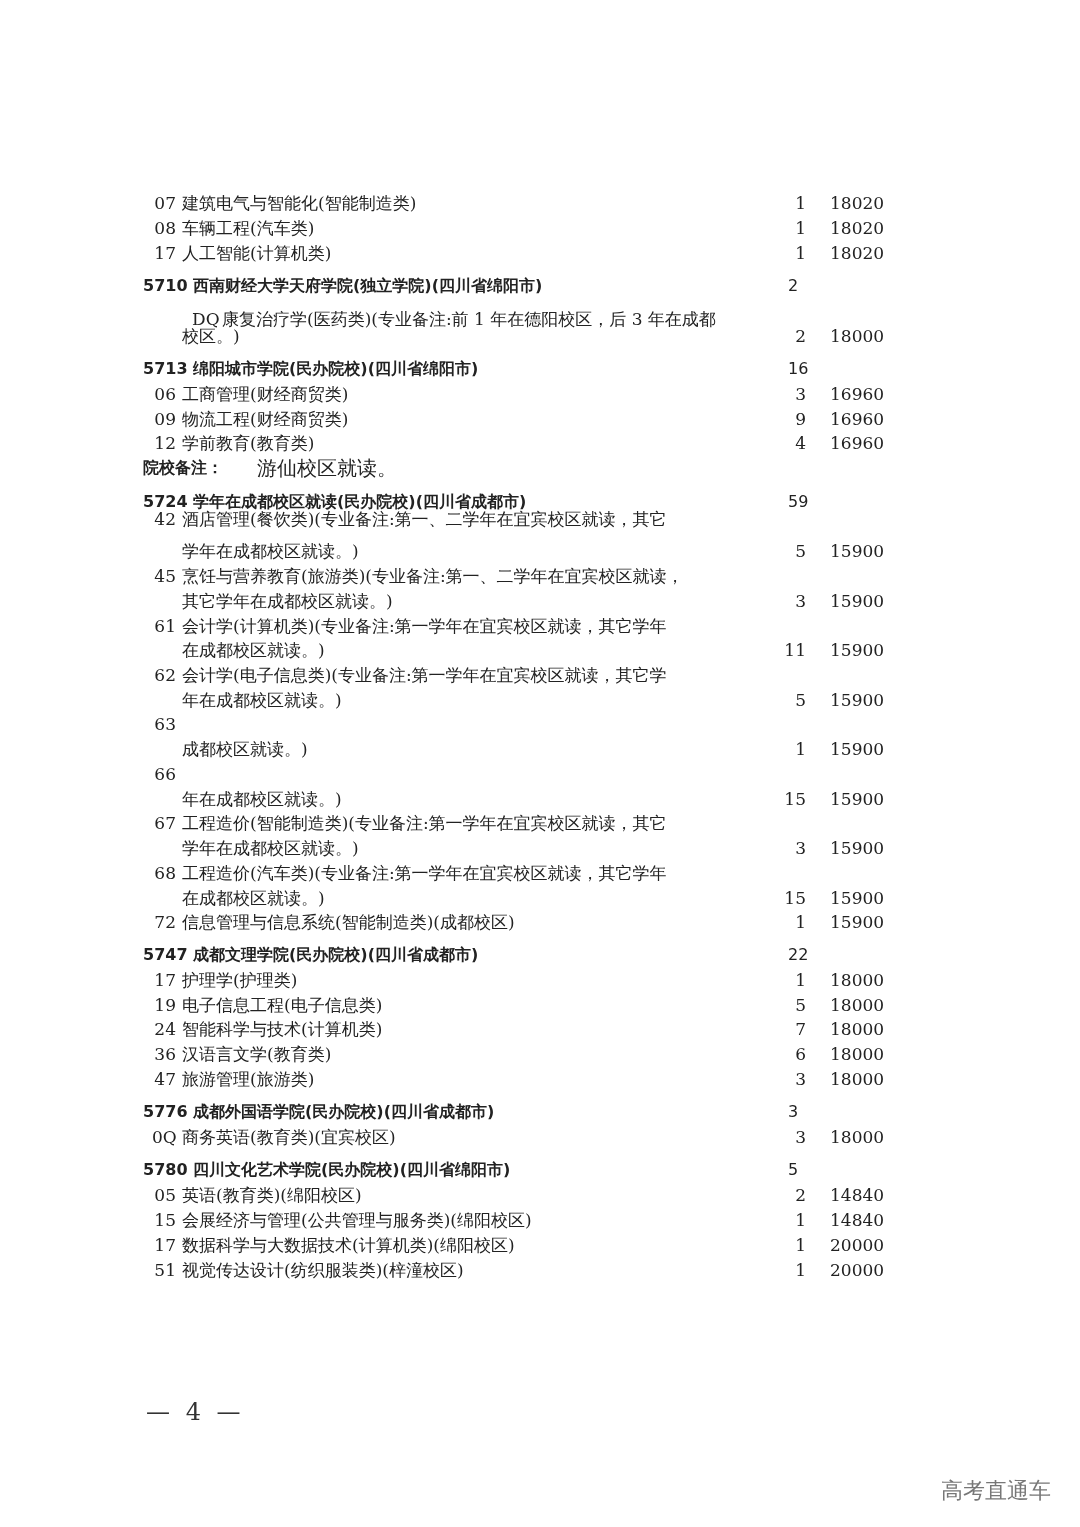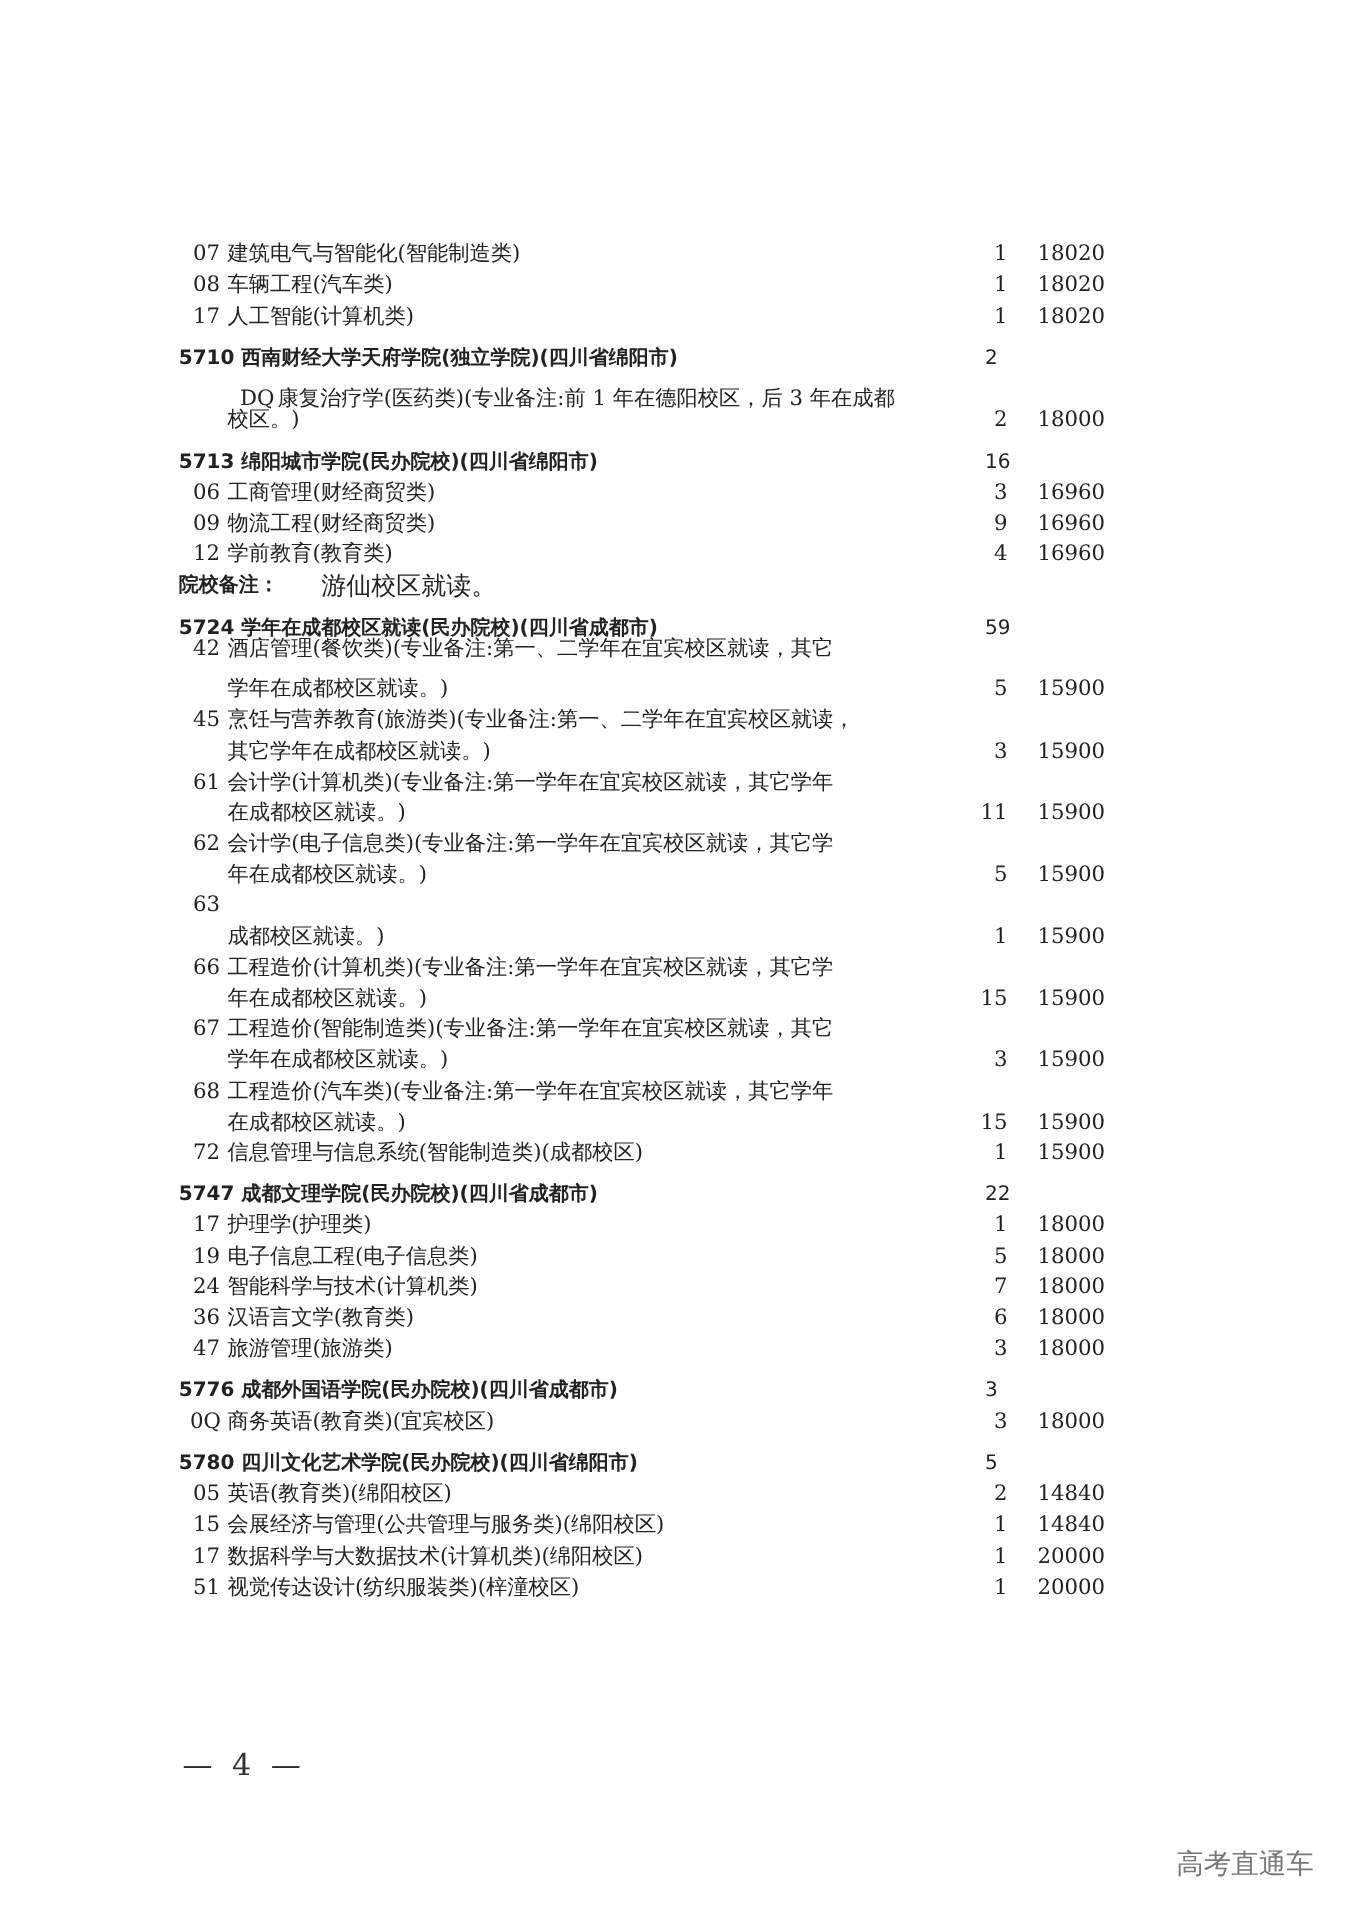--- a/index.html
+++ b/index.html
@@ -147,21 +147,20 @@
     <div class="row major" style="top: 712px;">
       <span class="code">63</span>
     </div>
     <div class="row major-cont" style="top: 737px;">
       <span class="cont">成都校区就读。)</span>
       <span class="count">1</span>
       <span class="fee">15900</span>
     </div>
     <div class="row major" style="top: 762px;">
       <span class="code">66</span>
-      <span class="name">工程造价(计算机类)(专业备注:第一学年在宜宾校区就读，其它学</span>
     </div>
     <div class="row major-cont" style="top: 787px;">
       <span class="cont">年在成都校区就读。)</span>
       <span class="count">15</span>
       <span class="fee">15900</span>
     </div>
     <div class="row major" style="top: 811px;">
       <span class="code">67</span>
       <span class="name">工程造价(智能制造类)(专业备注:第一学年在宜宾校区就读，其它</span>
     </div>

